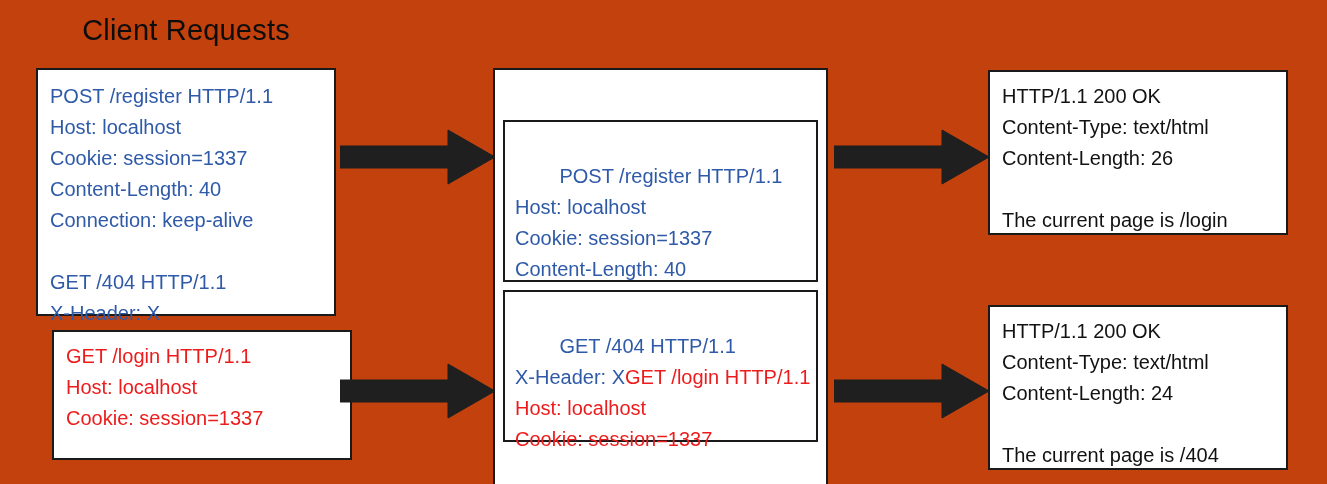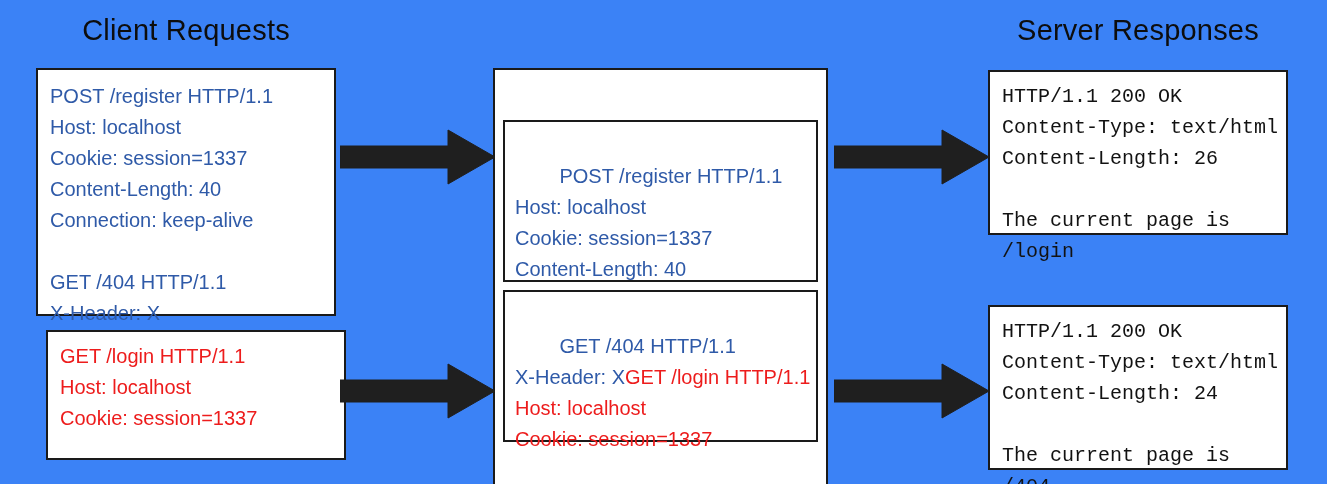--- a/index.html
+++ b/index.html
@@ -9,21 +9,21 @@
     background: #ffffff;
   }
   body {
     font-family: "Liberation Sans", sans-serif;
     -webkit-font-smoothing: antialiased;
   }
   #canvas {
     position: relative;
     width: 1327px;
     height: 484px;
-    background: #3b82f6;
+    background: #c2410c;
     overflow: hidden;
   }
 
   
   .col-title {
     position: absolute;
     font-size: 29px;
     font-weight: 400;
     color: #0d0d0d;
     letter-spacing: 0.2px;
@@ -47,51 +47,50 @@
   
   .msg {
     position: absolute;
     font-size: 20px;
     line-height: 31px;
     white-space: pre-wrap;
     letter-spacing: 0px;
   }
   .blue  { color: #2f5aa8; }
   .red   { color: #ed1c1c; }
-  .black { color: #121212; font-family: Liberation Mono, monospace; }
+  .black { color: #121212; }
   .msg .blue, .msg .red, .msg .black { display: inline; }
 
   
   .arrow {
     position: absolute;
     display: block;
   }
 </style>
 </head>
 <body>
 
 <div id="canvas">
 
   <div class="col-title" id="title-client">Client Requests</div>
 
 
-  <div class="col-title" id="title-server">Server Responses</div>
 
   <div class="box" style="left:36px; top:68px; width:300px; height:248px;">
     <div class="msg blue" style="left:12px; top:11px;">POST /register HTTP/1.1
 Host: localhost
 Cookie: session=1337
 Content-Length: 40
 Connection: keep-alive
 
 GET /404 HTTP/1.1
 X-Header: X</div>
   </div>
 
-  <div class="box" style="left:46px; top:330px; width:300px; height:130px;">
+  <div class="box" style="left:52px; top:330px; width:300px; height:130px;">
     <div class="msg red" style="left:12px; top:9px;">GET /login HTTP/1.1
 Host: localhost
 Cookie: session=1337</div>
   </div>
 
   <div class="box" style="left:493px; top:68px; width:335px; height:418px;">
 
     <div class="box thin" style="left:8px; top:50px; width:315px; height:162px;">
       <div class="msg" style="left:10px; top:8px;">
         <span class="blue">POST /register HTTP/1.1

